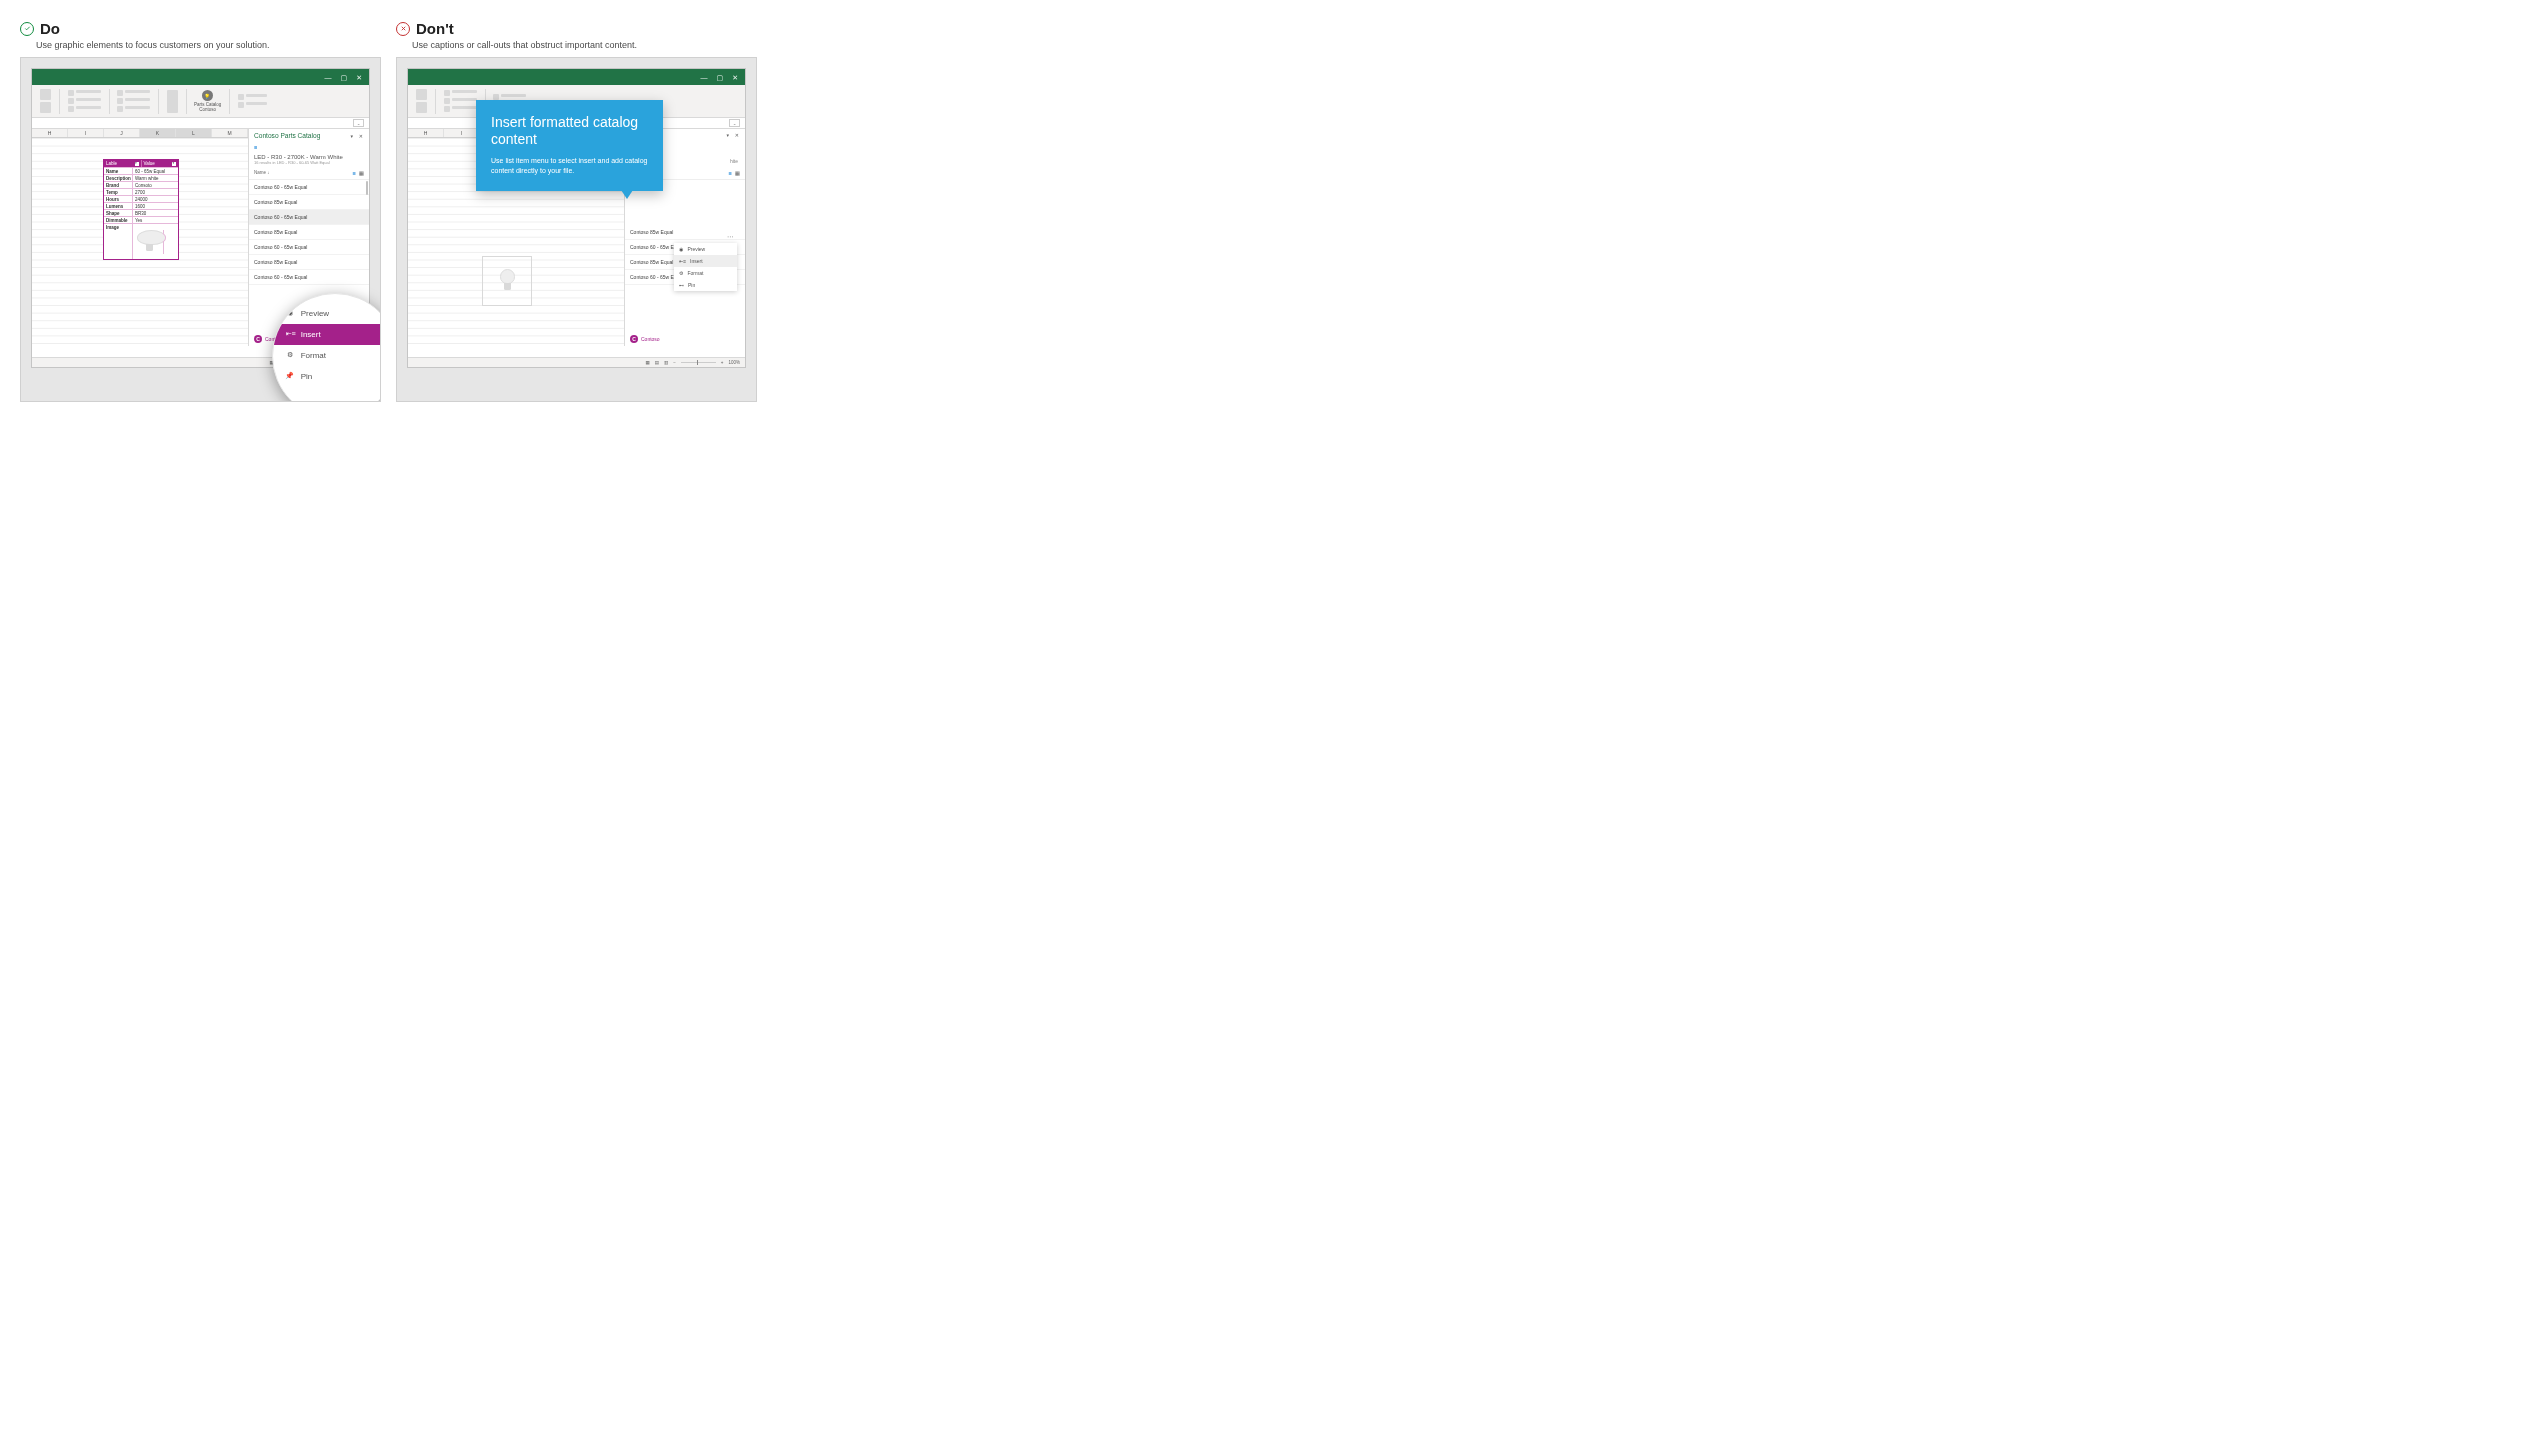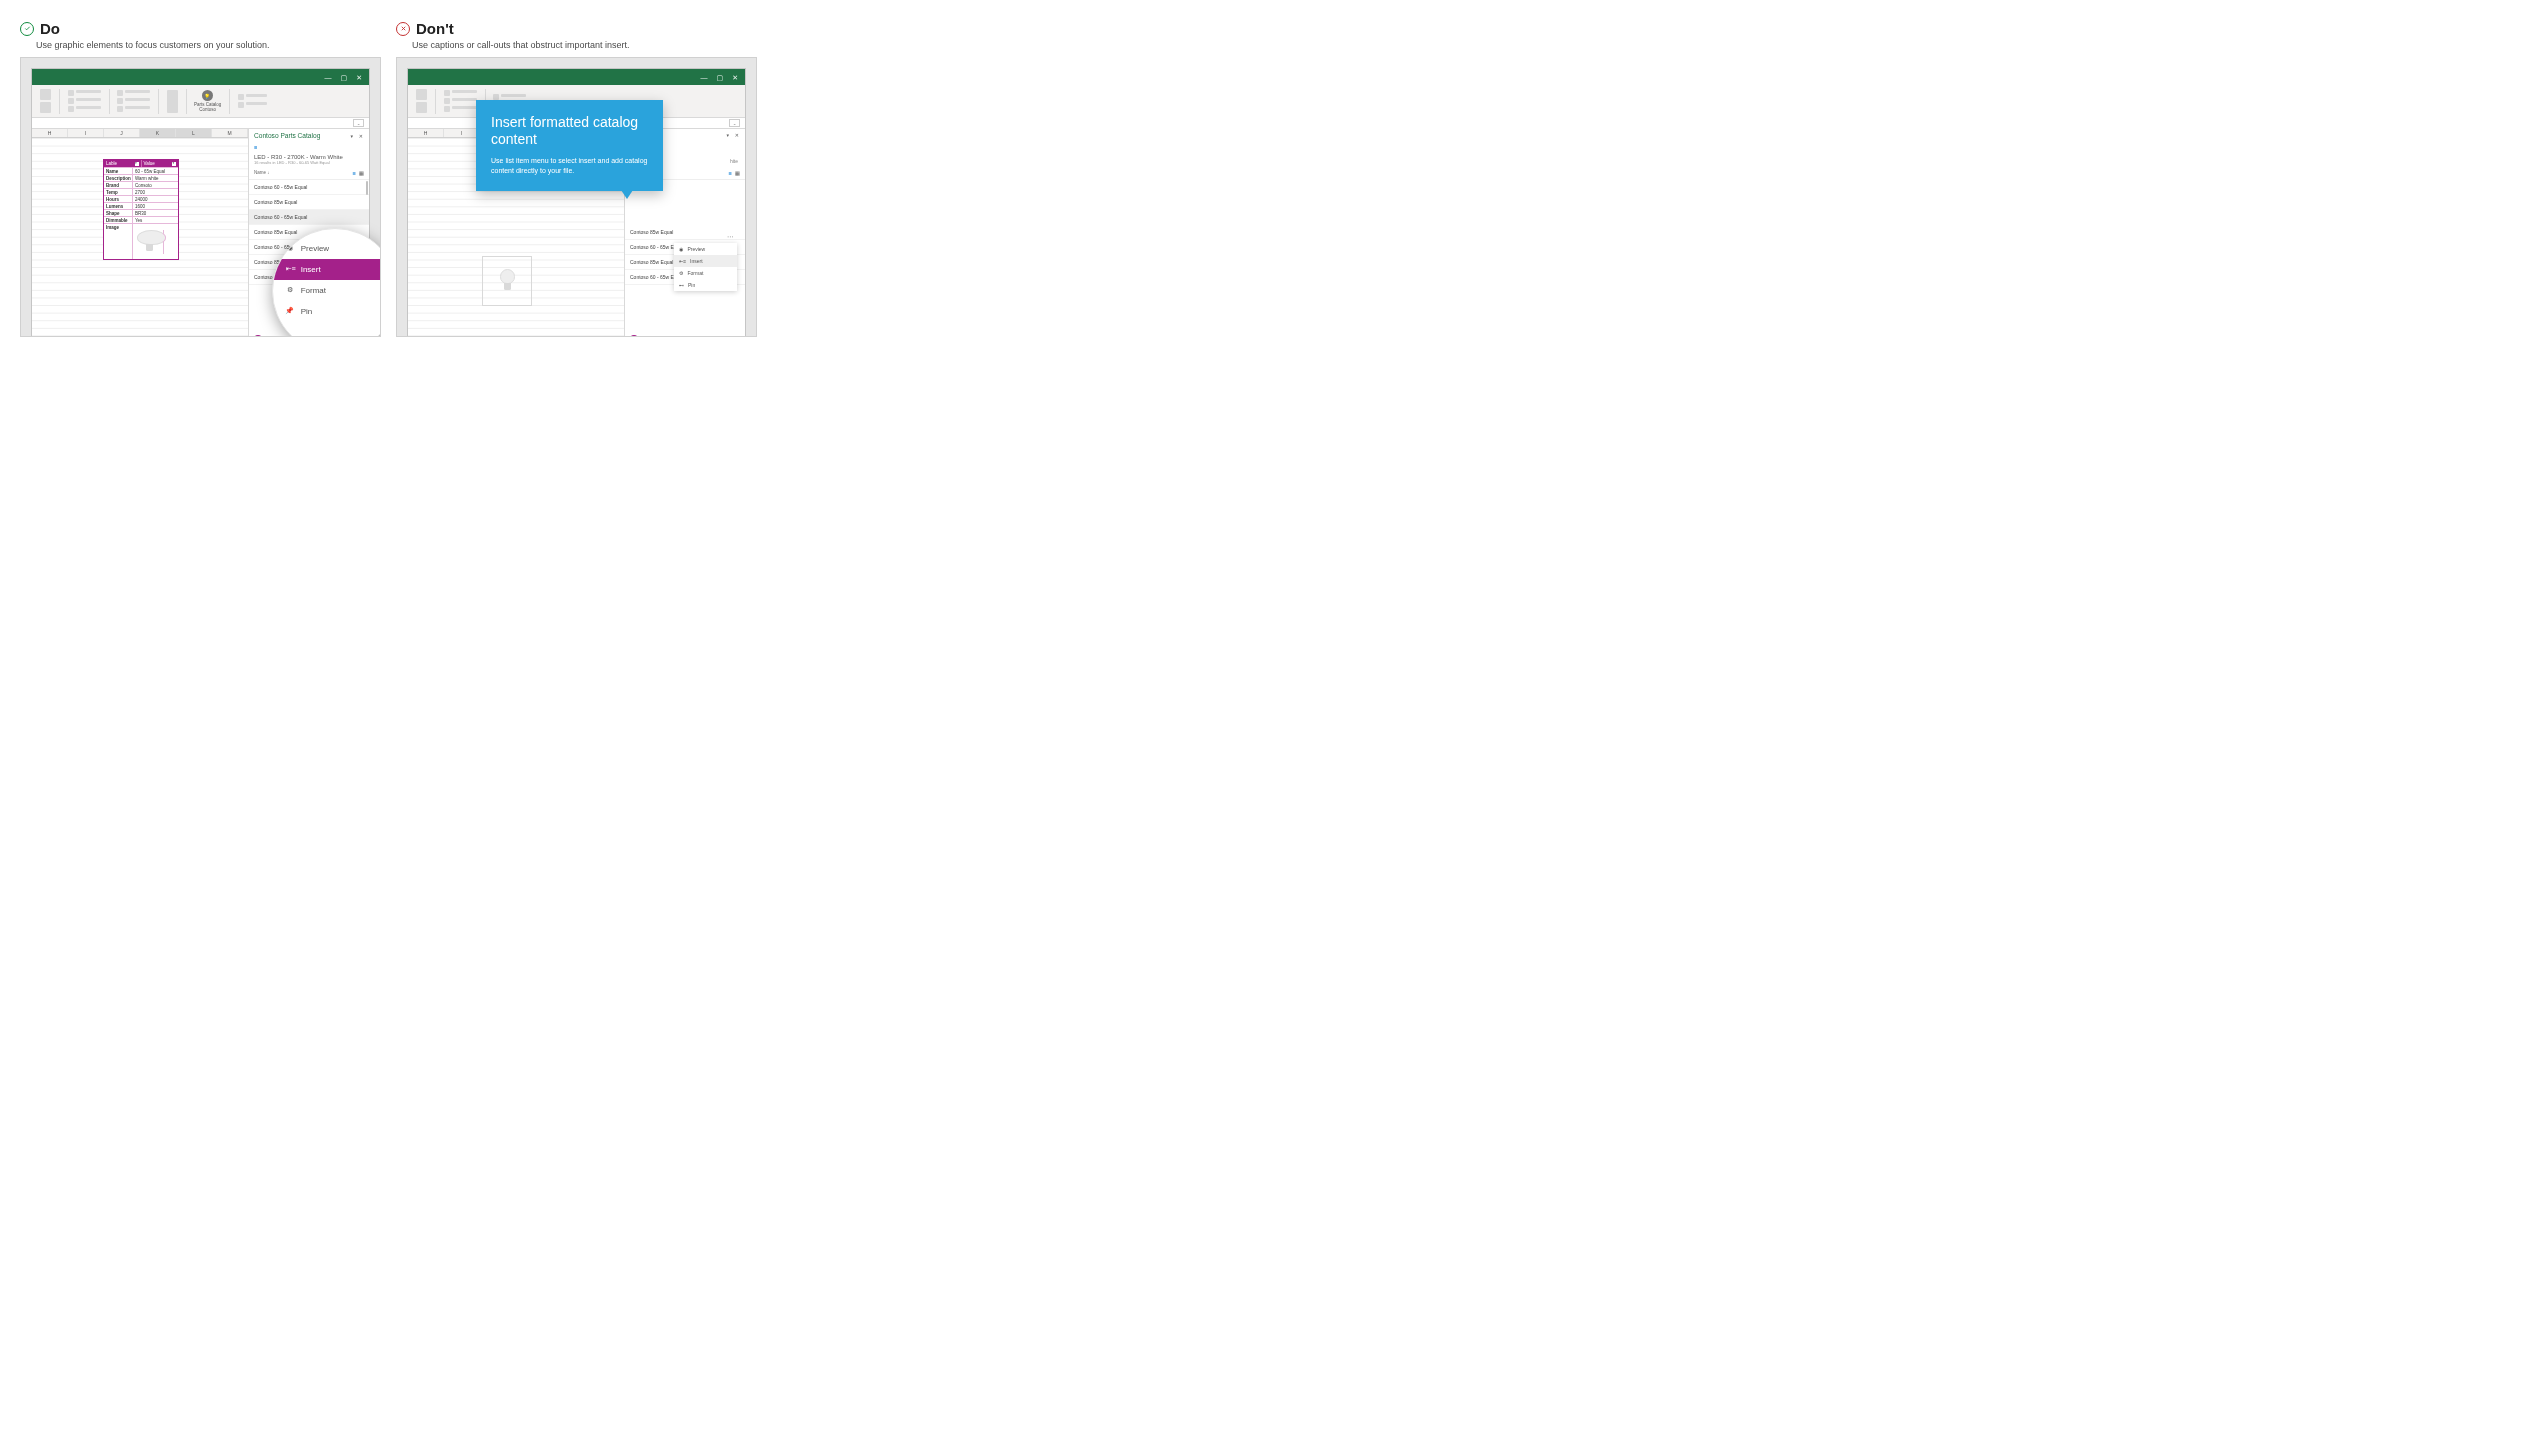--- a/index.html
+++ b/index.html
@@ -8,21 +8,21 @@
   .panel { flex: 1; }
 
   .head-row { display: flex; align-items: center; gap: 6px; margin-bottom: 3px; }
   .head-row h2 { font-size: 15px; font-weight: 700; color: #222; }
   .icon-circle { width: 14px; height: 14px; border: 1px solid; border-radius: 50%; display: flex; align-items: center; justify-content: center; }
   .ic-do { border-color: #0f8b3e; color: #0f8b3e; }
   .ic-dont { border-color: #c43131; color: #c43131; }
   .ic-do svg, .ic-dont svg { width: 7px; height: 7px; }
   .subtitle { font-size: 9px; color: #4a4a4a; margin-bottom: 7px; padding-left: 16px; }
 
-  .shot { border: 0.5px solid #d0d0d0; background: #e6e6e6; padding: 10px 10px 0 10px; height: 280px; overflow: hidden; position: relative; }
+  .shot { border: 0.5px solid #d0d0d0; background: #e6e6e6; padding: 10px 10px 0 10px; height: 345px; overflow: hidden; position: relative; }
 
   .excel-win { background: #fff; position: relative; height: 300px; border: 0.5px solid #c5c5c5; }
   .titlebar { background: #217346; height: 16px; display:flex; justify-content:flex-end; padding: 0 7px; align-items:center; gap: 9px; color: #fff; font-size: 7px; }
   .titlebar span { display:inline-block; line-height:1; opacity:.9; }
 
   .ribbon { background: #f3f2f1; height: 33px; border-bottom: 0.5px solid #d9d9d9; display:flex; align-items:center; padding: 3px 5px; gap: 3px; position:relative; }
   .rib-group { display:flex; flex-direction:column; gap:2px; padding: 1px 3px; }
   .rib-ph { background:#d9d9d9; border-radius:1px; }
   .rib-col { display:flex; gap:2px; }
   .rib-sep { width:0.5px; background:#d9d9d9; height:25px; margin:0 2px; }
@@ -316,21 +316,21 @@
 
   <div class="panel">
     <div class="head-row">
       <span class="icon-circle ic-dont">
         <svg viewBox="0 0 16 16" fill="none" stroke="currentColor" stroke-width="2">
             <path d="M4 4l8 8M12 4l-8 8"></path>
           </svg>
       </span>
       <h2>Don't</h2>
     </div>
-    <div class="subtitle">Use captions or call-outs that obstruct important insert.</div>
+    <div class="subtitle">Use captions or call-outs that obstruct important content.</div>
 
     <div class="shot">
       <div class="excel-win">
         <div class="titlebar">
           <span>—</span>
           <span>▢</span>
           <span>✕</span>
         </div>
         <div class="ribbon">
           <div class="rib-group">

